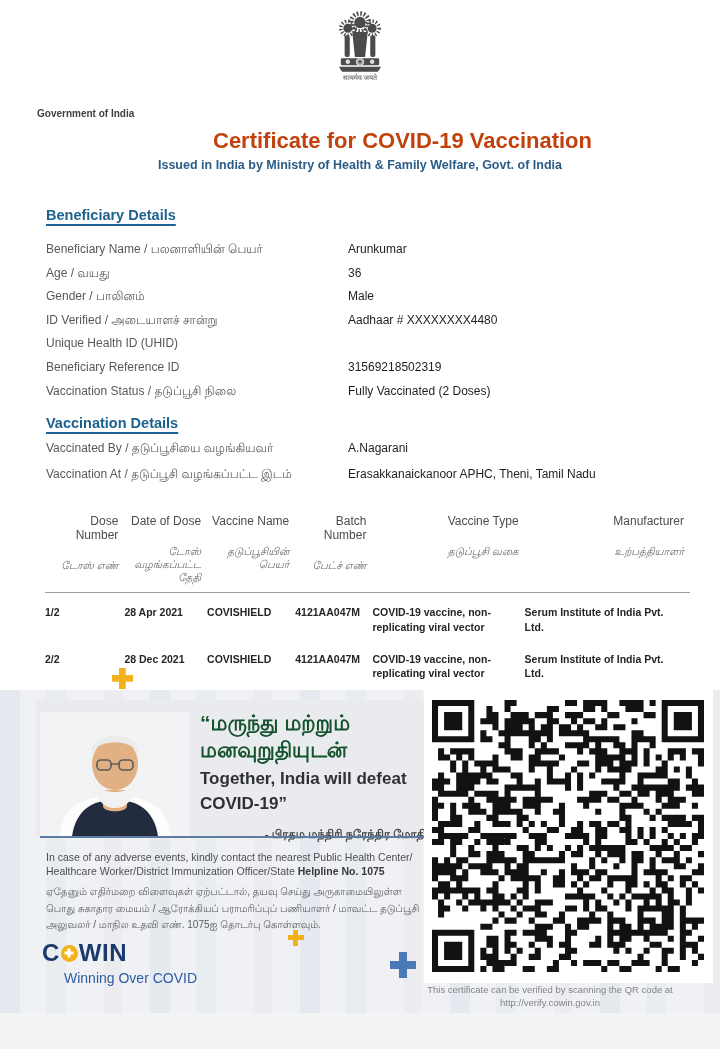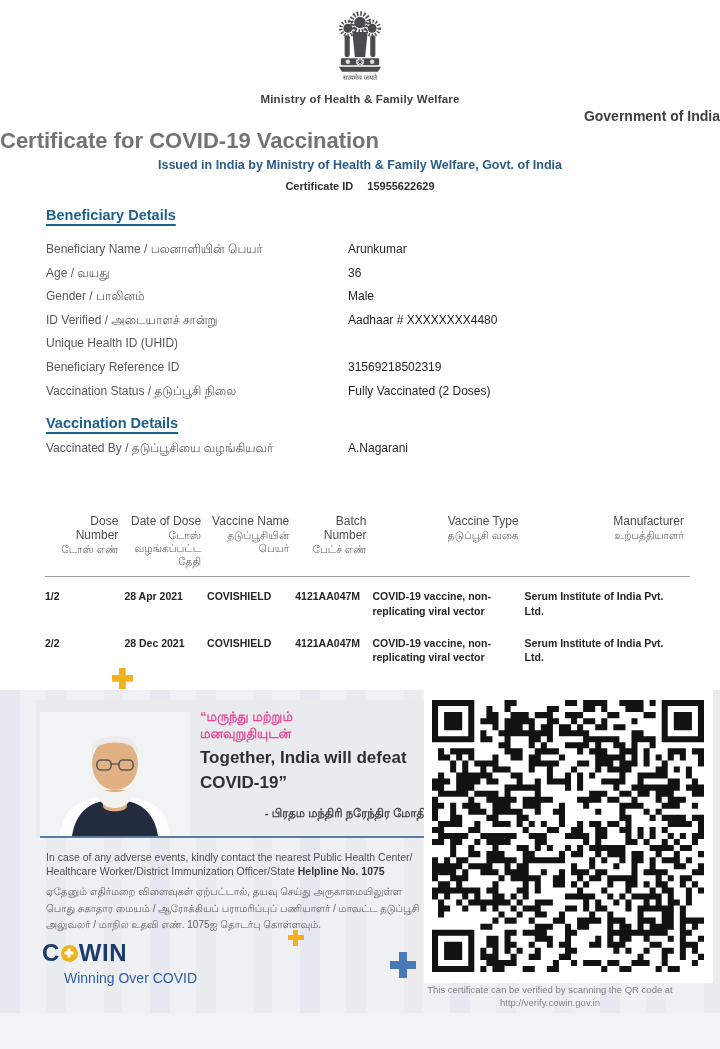--- a/index.html
+++ b/index.html
@@ -4,63 +4,63 @@
 <style>
   * { margin:0; padding:0; box-sizing:border-box; }
   html,body { background:#fff; }
   body { font-family:"Liberation Sans","DejaVu Sans",sans-serif; }
   .page { position:relative; width:720px; height:1049px; background:#fff; overflow:hidden; margin:0 auto; }
 
   
   .emblem { position:absolute; left:328px; top:8px; width:64px; height:84px; }
   .ministry { position:absolute; left:0; top:93px; width:720px; text-align:center;
               font-size:11.5px; font-weight:bold; color:#3f3f41; letter-spacing:.2px; }
-  .govt { position:absolute; left:0; top:108px; width:720px; text-align:right;
-          font-size:14px; font-weight:bold; color:#3f3f41; }
-  .cert-title { position:absolute; left:0; top:128px; width:592px; text-align:left;
-                font-size:22px; font-weight:bold; color:#737373; }
+  .govt { position:absolute; left:0; top:108px; width:720px; text-align:left;
+          font-size:10px; font-weight:bold; color:#3f3f41;padding-left:37px; }
+  .cert-title { position:absolute; left:0; top:128px; width:592px; text-align:right;
+                font-size:22px; font-weight:bold; color:#c2410c; }
   .cert-subtitle { position:absolute; left:0; top:158px; width:720px; text-align:center;
                    font-size:12.5px; font-weight:bold; color:#2b5c88; }
   .cert-id-row { position:absolute; left:0; top:180px; width:720px; text-align:center;
                  font-size:11px; font-weight:bold; color:#2f2f31; }
   .cert-id-row .num { margin-left:14px; }
 
   
   .section-heading { position:absolute; left:46px; font-size:14.5px; font-weight:bold; color:#1d618f;
                      text-decoration:underline; text-underline-offset:4px; text-decoration-thickness:1.5px; }
   .kv-block { position:absolute; left:46px; right:20px; }
   .kv-row { position:relative; height:23.6px; }
   .kv-label { position:absolute; left:0; top:3px; font-size:12px; color:#58585a; }
   .kv-value { position:absolute; left:302px; top:3px; font-size:12px; font-weight:normal; color:#1f1f21; }
 
   
   .dose-table { position:absolute; left:45px; top:514px; width:645px; border-collapse:collapse; table-layout:fixed; }
   .dose-table th { text-align:right; vertical-align:top; font-weight:normal; padding:0 6px 8px 0; }
   .dose-table th .en { display:block; font-size:12px; color:#4c4c4e; }
-  .dose-table th .ta { display:block; font-size:10.5px; color:#6a6a6c; margin-top:1px; line-height:1.25; }
+  .dose-table th .ta { display:block; font-size:10.5px; color:#6a6a6c; margin-top:17px; line-height:1.25;font-style:italic; }
   .dose-table thead th { border-bottom:1px solid #9d9d9f; }
   .dose-table td { font-size:10.5px; font-weight:bold; color:#252527; padding:12px 8px 6px 0; vertical-align:top; line-height:1.35; }
   .col-dose{width:72px;} .col-date{width:75px;} .col-name{width:80px;} .col-batch{width:70px;}
   .col-type{width:138px;} .col-mfr{width:150px;}
 
   
   .footer-band { position:absolute; left:0; top:690px; width:720px; height:323px; background:#eff1f4; }
   .crowd { position:absolute; inset:0; opacity:.55;
            background:
              repeating-linear-gradient(90deg, rgba(163,181,206,.22) 0 20px, rgba(255,255,255,0) 20px 46px,
                rgba(168,198,188,.18) 46px 66px, rgba(255,255,255,0) 66px 104px,
                rgba(208,186,194,.16) 104px 122px, rgba(255,255,255,0) 122px 150px); }
   .bottom-strip { position:absolute; left:0; top:1013px; width:720px; height:36px; background:#f2f3f5; }
 
   .quote-card { position:absolute; left:36px; top:700px; width:389px; height:138px; background:#eaebee; }
   .quote-rule { position:absolute; left:40px; top:836px; width:385px; height:2px; background:#5d7ca3; }
   .pm-photo { position:absolute; left:40px; top:712px; width:150px; height:124px; }
 
   .quote-text { position:absolute; left:200px; top:709px; width:226px; }
-  .quote-ta { font-size:13px; font-weight:bold; color:#ec4899; line-height:1.3; }
+  .quote-ta { font-size:21px; font-weight:bold; color:#14532d; line-height:1.3; }
   .quote-en { font-size:17px; font-weight:600; color:#2e3032; line-height:1.3; margin-top:4px; }
   .quote-en2 { font-size:17px; font-weight:600; color:#2e3032; margin-top:4px; }
   .quote-attr { font-size:11.5px; font-weight:bold; color:#3e4042; margin-top:14px;text-align:right; }
 
   .advisory-en { position:absolute; left:46px; top:851px; width:378px; font-size:10.5px; color:#4c4e50; line-height:1.3; }
   .advisory-en b { color:#38393b; }
   .advisory-ta { position:absolute; left:46px; top:884px; width:384px; font-size:10px; color:#5c5e60; line-height:1.65; }
 
   .cowin { position:absolute; left:42px; top:939px; }
   .cowin-word { font-size:24px; font-weight:800; color:#1b3a6b; letter-spacing:.5px; display:flex; align-items:center; }
@@ -100,27 +100,23 @@
       <circle cx="50" cy="83.5" r="6.5" fill="#e9e9ea"></circle>
       <circle cx="50" cy="83.5" r="2" fill="#4b4b4d"></circle>
       <path d="M50 77.5 v12 M44.5 83.5 h11 M46 79.5 l8 8 M54 79.5 l-8 8" stroke="#4b4b4d" stroke-width="1.2"></path>
       <circle cx="31" cy="83.5" r="3.5" fill="#ddddde"></circle>
       <circle cx="69" cy="83.5" r="3.5" fill="#ddddde"></circle>
       <path d="M17 91 h66 l-5 8 h-56 Z"></path>
     </g>
     <text x="50" y="112" text-anchor="middle" font-size="11" fill="#4b4b4d">सत्यमेव जयते</text>
   </svg>
 
-  <div class="ministry">Ministry of Health &amp; Family Welfare</div>
   <div class="govt">Government of India</div>
   <div class="cert-title">Certificate for COVID-19 Vaccination</div>
   <div class="cert-subtitle">Issued in India by Ministry of Health &amp; Family Welfare, Govt. of India</div>
-  <div class="cert-id-row">
-    <span>Certificate ID</span><span class="num">15955622629</span>
-  </div>
 
   <div class="section-heading" style="top:207px">Beneficiary Details</div>
 
   <div class="kv-block" style="top:239px">
     <div class="kv-row">
       <span class="kv-label">Beneficiary Name / பலனாளியின் பெயர்</span>
       <span class="kv-value">Arunkumar</span>
     </div>
     <div class="kv-row">
       <span class="kv-label">Age / வயது</span>
@@ -147,20 +143,24 @@
       <span class="kv-value">Fully Vaccinated (2 Doses)</span>
     </div>
   </div>
 
   <div class="section-heading" style="top:415px">Vaccination Details</div>
 
   <div class="kv-block" style="top:438px">
     <div class="kv-row" style="height:26px">
       <span class="kv-label">Vaccinated By / தடுப்பூசியை வழங்கியவர்</span>
       <span class="kv-value">A.Nagarani</span>
+    </div>
+    <div class="kv-row" style="height:26px">
+      <span class="kv-label">Vaccination At / தடுப்பூசி வழங்கப்பட்ட இடம்</span>
+      <span class="kv-value">Erasakkanaickanoor APHC, Theni, Tamil Nadu</span>
     </div>
   </div>
 
   <table class="dose-table">
     <thead>
       <tr>
         <th class="col-dose">
           <span class="en">Dose Number</span>
             <span class="ta">டோஸ் எண்</span>
           </th>

